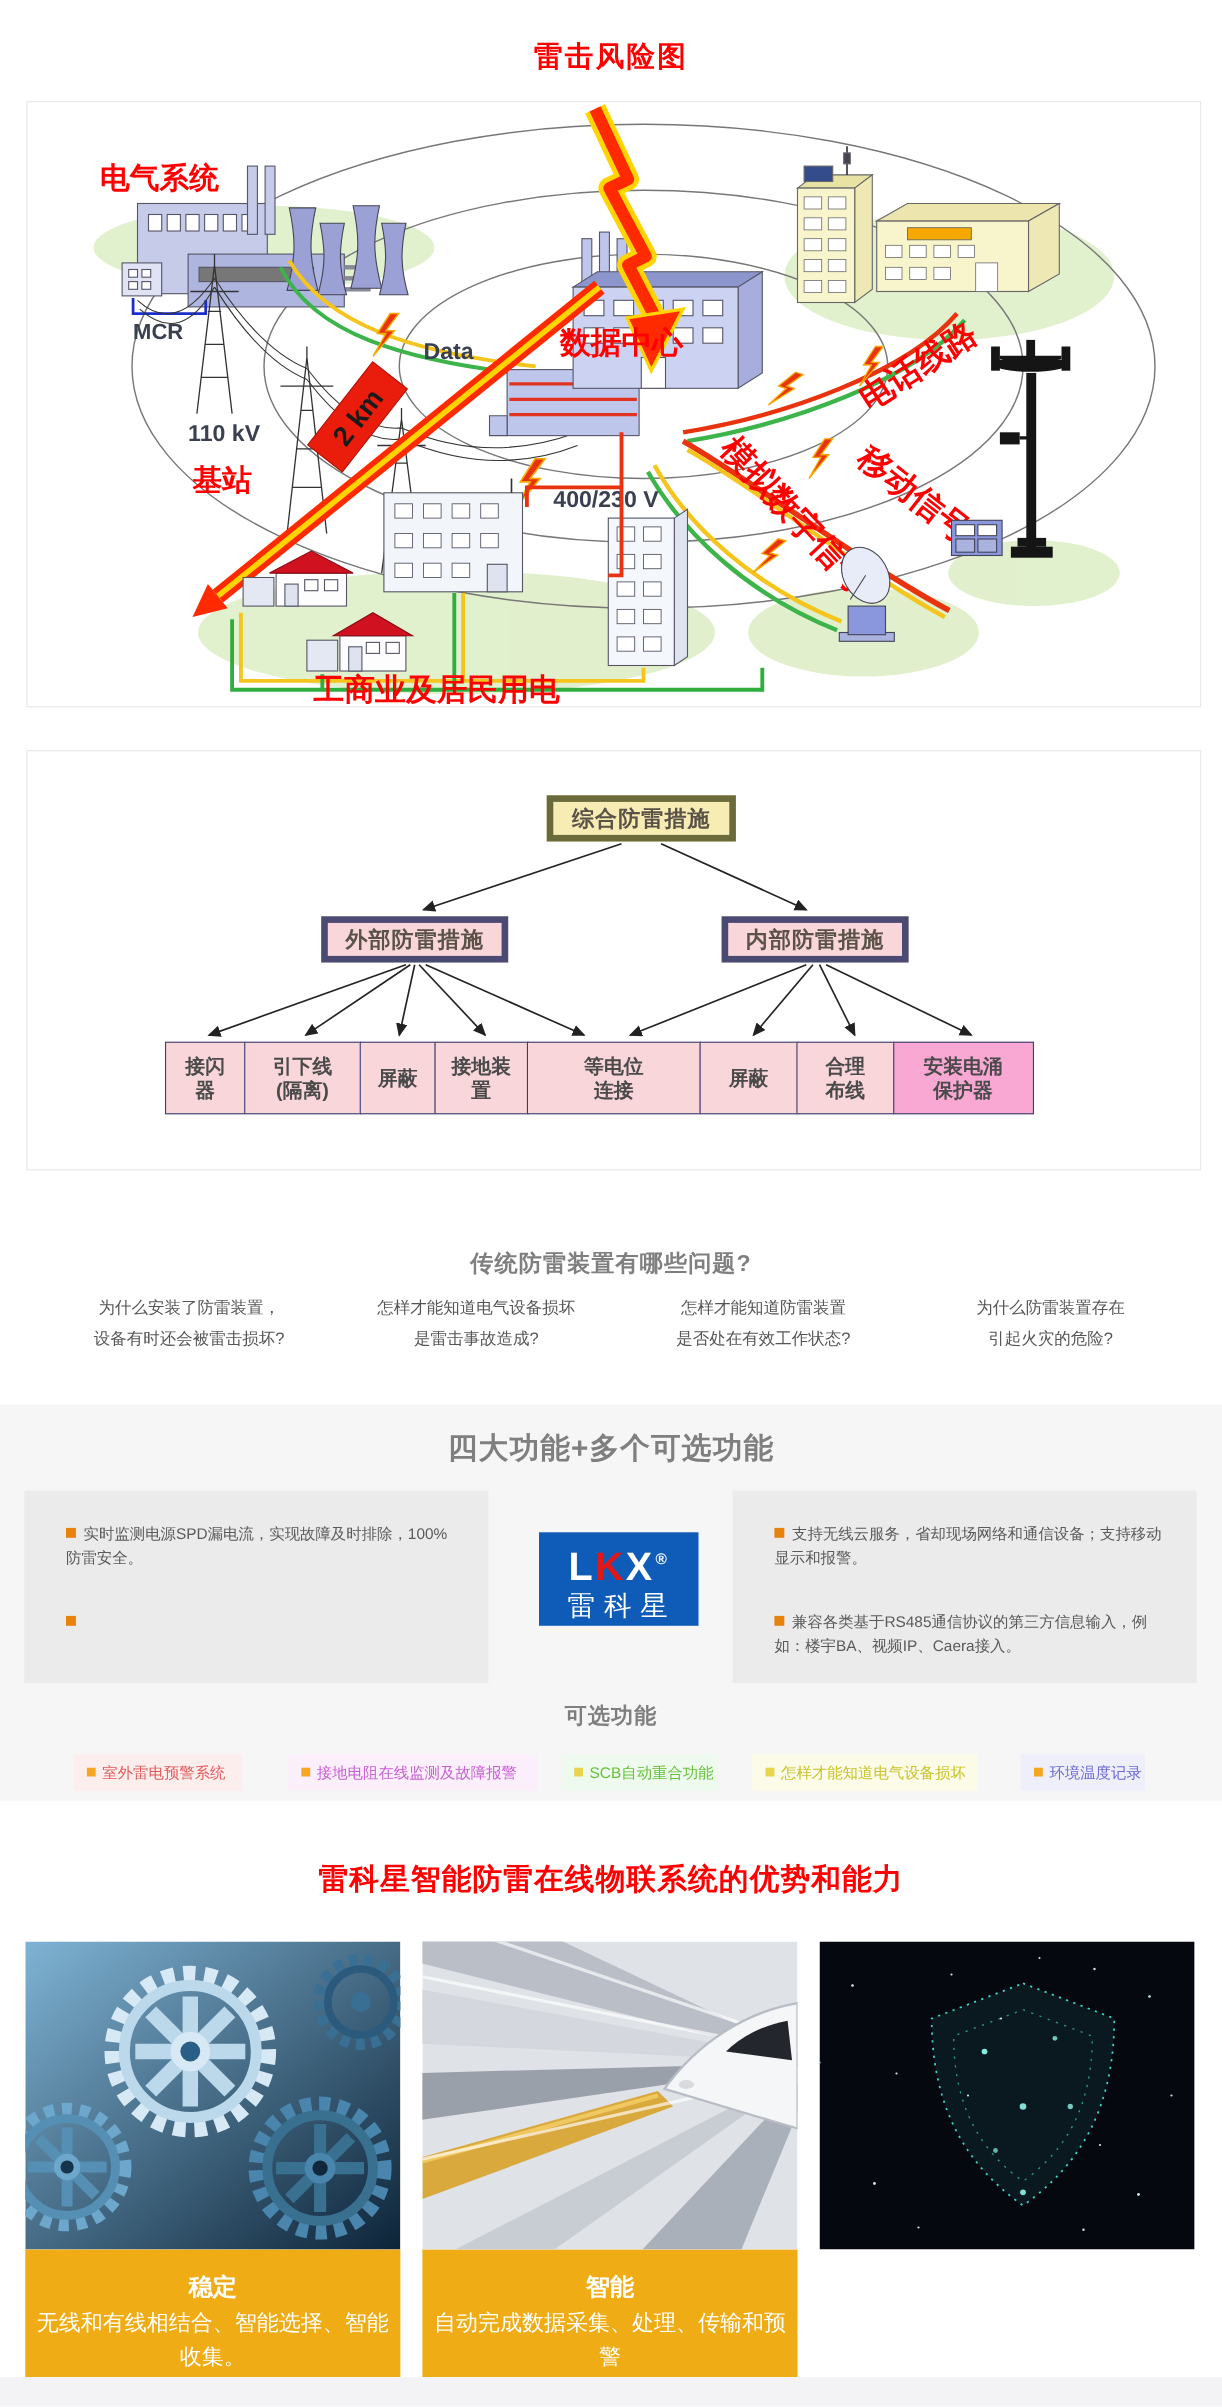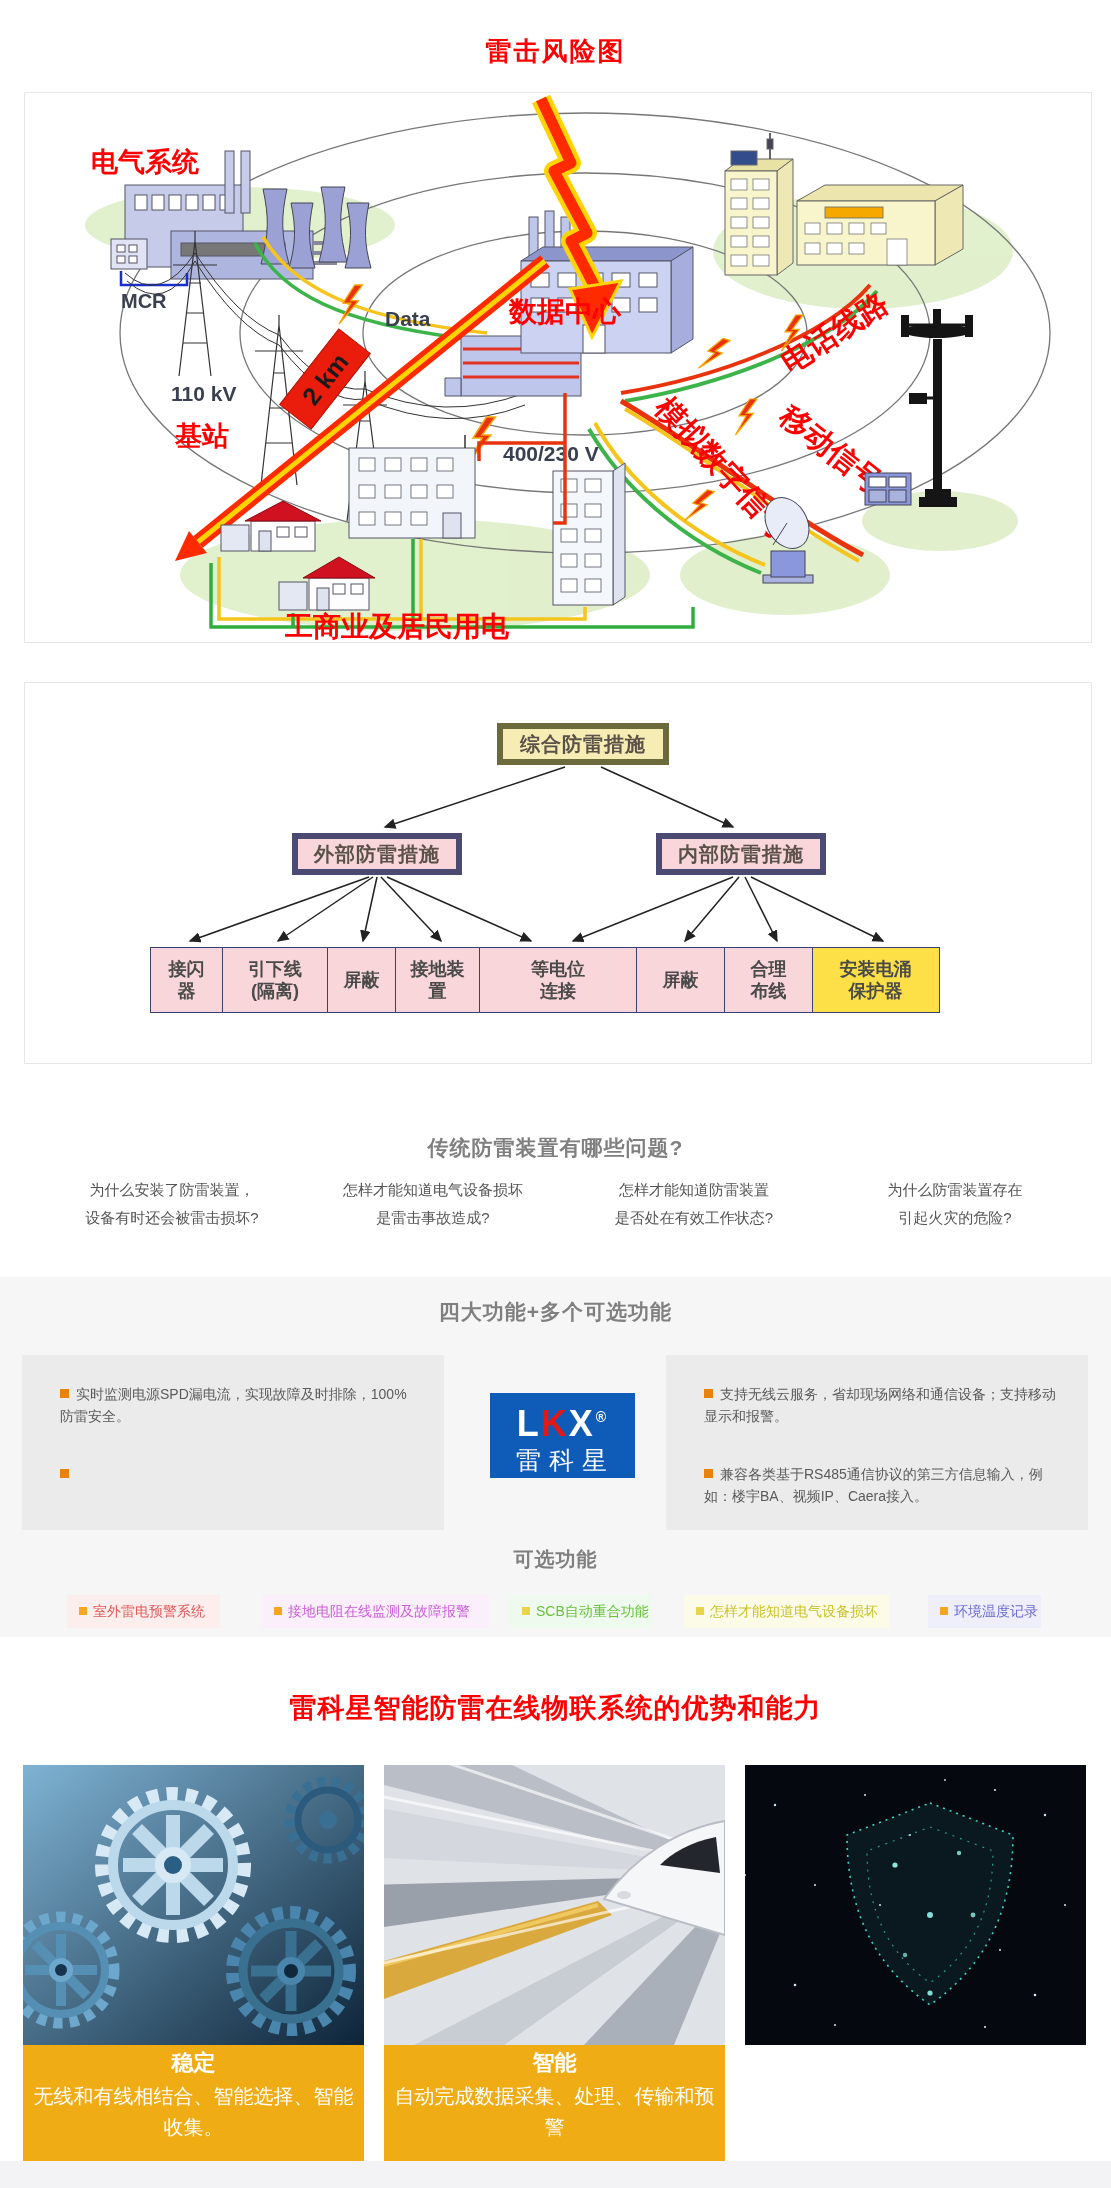--- a/index.html
+++ b/index.html
@@ -16,29 +16,29 @@
   .panel2{left:24px;top:682px;width:1066px;height:380px;}
 
   
   .fc-box{position:absolute;box-sizing:border-box;border:6px solid #f97316;display:flex;align-items:center;justify-content:center;font-size:20px;color:#5a5248;font-weight:bold;letter-spacing:1px;}
   .fc-root{left:472px;top:40px;width:172px;height:42px;background:#f7ecb3;border-color:#6a6a3a;}
   .fc-ext{left:267px;top:150px;width:170px;height:42px;background:#f8d6da;border-color:#4a4a72;}
   .fc-int{left:631px;top:150px;width:170px;height:42px;background:#f8d6da;border-color:#4a4a72;}
   .fc-row{position:absolute;left:125px;top:264px;display:flex;border-radius:27px;}
   .leaf{box-sizing:border-box;border:1.5px solid #3a4070;margin-left:-1.5px;height:66px;background:#f8d6da;display:flex;align-items:center;justify-content:center;font-size:18px;line-height:22px;color:#4a4a4a;font-weight:bold;text-align:center;white-space:pre-line;}
   .leaf:first-child{margin-left:0;}
-  .leaf.blue{background:#fde047;}
+  .leaf.blue{background:#f9a8d4;}
 
   
   .problems-title{left:0;top:1134px;width:1111px;text-align:center;font-size:21px;font-weight:bold;color:#7f7f7f;letter-spacing:1px;}
   .q-col{top:1176px;width:280px;text-align:center;font-size:15px;color:#555;line-height:28px;}
 
   
   .features-band{left:0;top:1277px;width:1111px;height:360px;background:#f6f6f7;}
-  .features-title{left:0;top:1298px;width:1111px;text-align:center;font-size:21px;font-weight:bold;color:#7f7f7f;letter-spacing:1px;}
+  .features-title{left:0;top:1298px;width:1111px;text-align:center;font-size:27px;font-weight:bold;color:#7f7f7f;letter-spacing:1px;}
   .feat-panel{top:1355px;width:422px;height:175px;background:#ebebeb;box-sizing:border-box;padding:28px 30px 0 38px;font-size:14px;color:#5a5a5a;line-height:22px;}
   .feat-left{left:22px;}
   .feat-right{left:666px;}
   .bullet{display:inline-block;width:9px;height:9px;background:#e8820c;margin-right:7px;vertical-align:1px;}
   .feat-item2{margin-top:36px;}
   .feat-item .t{display:inline;}
 
   
   .logo{left:490px;top:1393px;width:145px;height:85px;background:#0f5cb8;color:#fff;text-align:center;}
   .logo .brand{font-size:36px;font-weight:bold;letter-spacing:2px;line-height:40px;margin-top:4px;}
@@ -56,21 +56,21 @@
   .pill4{left:684px;width:205px;background:#fbfbe8;color:#c9c32a;}
   .pill5{left:928px;width:113px;background:#efeffb;color:#6a6ad4;}
   .pill1 .sq,.pill2 .sq,.pill5 .sq{background:#f5a623;}
   .pill3 .sq,.pill4 .sq{background:#e8d44d;}
 
   
   .adv-title{left:0;top:1690px;width:1111px;text-align:center;font-size:27px;font-weight:bold;color:#fe0000;letter-spacing:1px;}
   .card{top:1765px;width:341px;}
   .card1{left:23px;} .card2{left:384px;} .card3{left:745px;}
   .card .img{width:341px;height:280px;display:block;}
-  .card .caption{width:341px;height:116px;background:#efac15;color:#fff;text-align:center;box-sizing:border-box;padding-top:2px;}
+  .card .caption{width:341px;height:116px;background:#efac15;color:#fff;text-align:center;box-sizing:border-box;padding-top:18px;}
   .card .cap-title{font-size:22px;font-weight:bold;line-height:32px;}
   .card .cap-desc{font-size:20px;line-height:31px;margin:2px auto 0;width:322px;}
   .bottom-strip{left:0;top:2161px;width:1111px;height:27px;background:#f3f3f5;}
 
   svg text{font-family:"Liberation Sans","DejaVu Sans",sans-serif;}
 </style>
 </head>
 <body>
 
 <div class="page">

